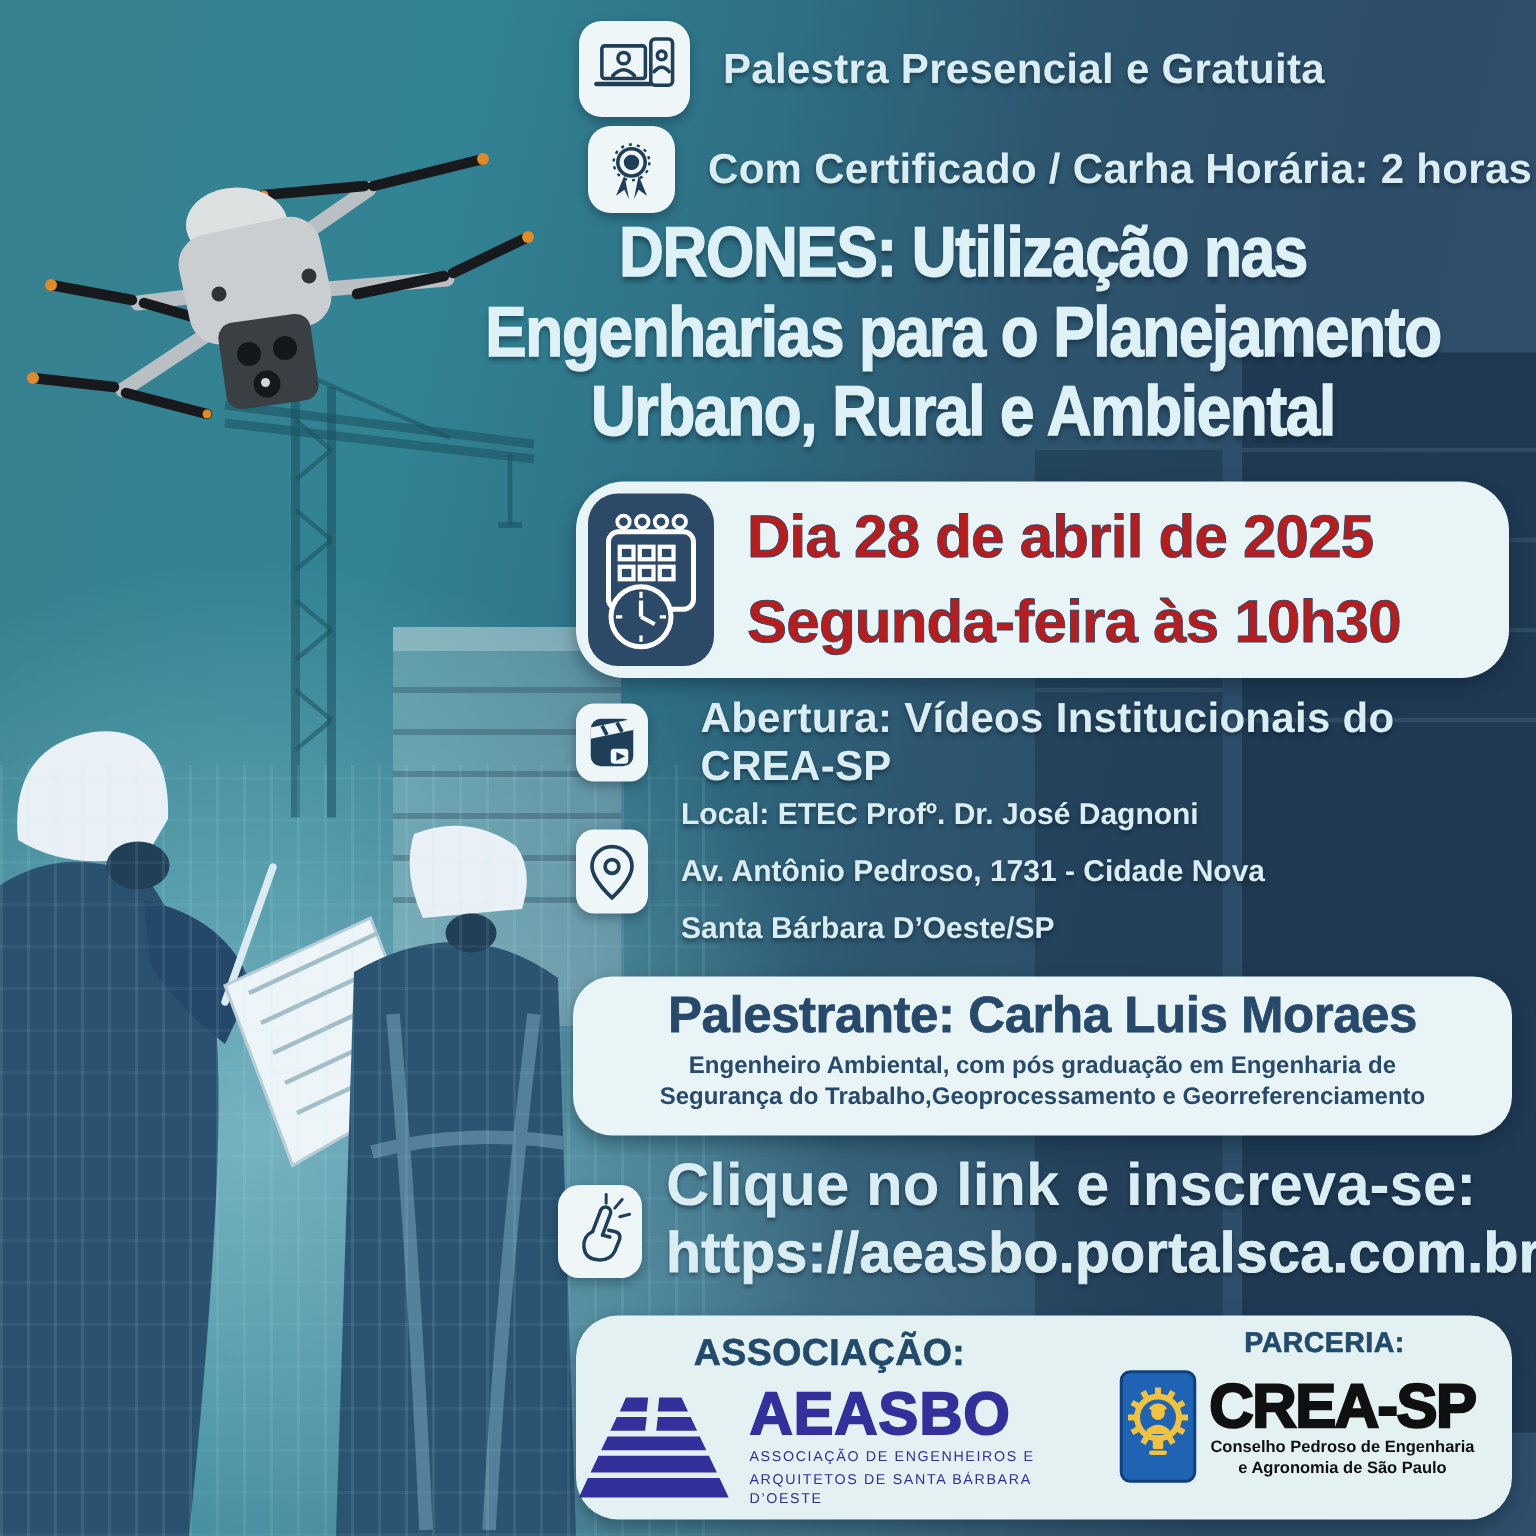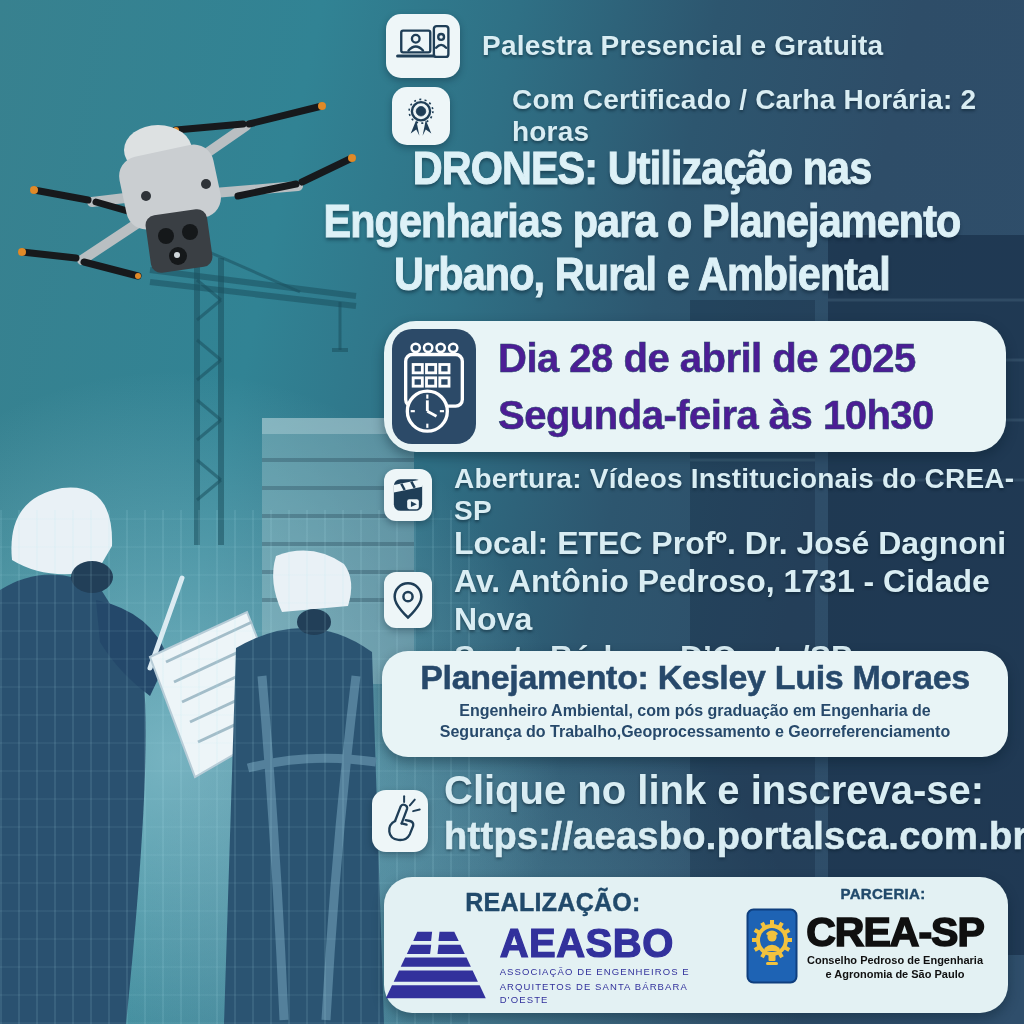--- a/index.html
+++ b/index.html
@@ -18,42 +18,42 @@
       repeating-linear-gradient(90deg, rgba(178,230,240,.11) 0 2px, transparent 2px 18px),
       repeating-linear-gradient(0deg, rgba(178,230,240,.06) 0 2px, transparent 2px 28px);
   }
   
   .row{position:absolute;display:flex;align-items:center;}
   .tile{background:#eef6f8;border-radius:15px;display:flex;align-items:center;justify-content:center;
         box-shadow:0 3px 7px rgba(8,30,45,.35);flex:0 0 auto;}
   .lighttext{color:#d9edf3;font-weight:700;text-shadow:0 2px 3px rgba(5,25,40,.5);}
   .badge1{top:14px;left:386px;}
   .badge1 .tile{width:74px;height:64px;}
-  .badge2{top:84px;left:392px;gap:40px;}
+  .badge2{top:84px;left:392px;}
   .badge2 .tile{width:58px;height:58px;}
   .badge-label{font-size:28px;margin-left:22px;letter-spacing:.2px;}
   .title{position:absolute;left:270px;top:141px;width:744px;text-align:center;}
   .title-line{
     font-size:47px;line-height:53px;font-weight:700;color:#ddf1f7;letter-spacing:-1px;
     transform:scaleX(.88);transform-origin:50% 50%;white-space:nowrap;
     text-shadow:0 3px 4px rgba(5,25,40,.45);-webkit-text-stroke:1px #ddf1f7;
   }
   .datebox{
     position:absolute;left:384px;top:321px;width:622px;height:131px;border-radius:32px;
     background:#e8f4f6;box-shadow:0 5px 12px rgba(8,30,45,.4);display:flex;align-items:center;
   }
   .datebox .darktile{width:84px;height:115px;margin-left:8px;background:#2c4a68;border-radius:20px;
     display:flex;align-items:center;justify-content:center;}
-  .datebox .datetext{margin-left:22px;color:#4c1d95;font-weight:700;font-size:40px;line-height:57px;
+  .datebox .datetext{margin-left:22px;color:#b91c1c;font-weight:700;font-size:40px;line-height:57px;
     letter-spacing:-.5px;-webkit-text-stroke:.6px #27496b;white-space:nowrap;}
-  .abertura{top:463px;left:384px;}
+  .abertura{top:463px;left:384px;gap:13px;}
   .abertura .tile{width:48px;height:52px;border-radius:12px;}
   .local{top:524px;left:384px;align-items:center;}
   .local .tile{width:48px;height:56px;border-radius:12px;}
-  .local-lines{margin-left:22px;font-size:32px;line-height:38px;}
+  .local-lines{margin-left:22px;font-size:20px;line-height:38px;}
   .speakerbox{
     position:absolute;left:382px;top:651px;width:626px;height:106px;border-radius:26px;
     background:#e8f4f6;box-shadow:0 5px 12px rgba(8,30,45,.4);text-align:center;color:#27496b;
   }
   .speaker-title{font-size:34px;font-weight:700;margin-top:7px;letter-spacing:-.3px;
     -webkit-text-stroke:.5px #27496b;white-space:nowrap;}
   .speaker-sub{font-size:16px;font-weight:700;line-height:21px;margin-top:3px;}
   .cta{top:768px;left:372px;align-items:flex-start;}
   .cta .tile{width:56px;height:62px;border-radius:14px;margin-top:22px;}
   .cta-text{margin-left:16px;}
@@ -62,21 +62,21 @@
     -webkit-text-stroke:.6px #d9edf3;cursor:pointer;}
   .footer{
     position:absolute;left:384px;top:877px;width:624px;height:136px;border-radius:28px;
     background:#e3f1f3;box-shadow:0 5px 12px rgba(8,30,45,.4);display:flex;
   }
   .fcol{display:flex;flex-direction:column;align-items:center;}
   .fcol.left{width:338px;}
   .fcol.right{width:286px;}
   .fheading{color:#214a6b;font-weight:700;font-size:25px;margin-top:11px;letter-spacing:.3px;
     -webkit-text-stroke:.4px #214a6b;}
-  .fcol.right .fheading{font-size:15px;margin-top:8px;padding-left:36px;}
+  .fcol.right .fheading{font-size:19px;margin-top:8px;padding-left:36px;}
   .logo-row{display:flex;align-items:center;margin-top:6px;}
   .aeasbo-text{margin-left:12px;color:#32319c;}
   .aeasbo-name{font-size:40px;font-weight:700;letter-spacing:.5px;-webkit-text-stroke:1.2px #32319c;line-height:40px;}
   .aeasbo-sub{font-size:9.5px;font-weight:400;letter-spacing:1.1px;line-height:13px;margin-top:2px;}
   .crea-text{margin-left:8px;color:#101010;text-align:center;}
   .crea-name{font-size:41px;font-weight:700;letter-spacing:-1px;-webkit-text-stroke:1.6px #101010;line-height:41px;}
   .crea-sub{font-size:11px;font-weight:700;line-height:13px;margin-top:1px;}
   .glyph{display:block;}
 </style>
 </head>
@@ -284,21 +284,21 @@
       </svg>
     </div>
     <div class="local-lines lighttext">
       <div>Local: ETEC Profº. Dr. José Dagnoni</div>
       <div>Av. Antônio Pedroso, 1731 - Cidade Nova</div>
       <div>Santa Bárbara D’Oeste/SP</div>
     </div>
   </div>
 
   <div class="speakerbox">
-    <div class="speaker-title">Planejamento: Kesley Luis Moraes</div>
+    <div class="speaker-title">Palestrante: Carha Luis Moraes</div>
     <div class="speaker-sub">
       <div>Engenheiro Ambiental, com pós graduação em Engenharia de</div>
       <div>Segurança do Trabalho,Geoprocessamento e Georreferenciamento</div>
     </div>
   </div>
 
   <div class="row cta">
     <div class="tile">
       <svg class="glyph" width="46" height="52" viewBox="0 0 56 62" fill="none" stroke="#1f3e57" stroke-width="2.8" stroke-linecap="round">
         <g stroke-width="2.4">
@@ -312,21 +312,21 @@
       </svg>
     </div>
     <div class="cta-text">
       <div class="cta-line1 lighttext">Clique no link e inscreva-se:</div>
       <div class="cta-url lighttext">https://aeasbo.portalsca.com.br</div>
     </div>
   </div>
 
   <div class="footer">
     <div class="fcol left">
-      <div class="fheading">REALIZAÇÃO:</div>
+      <div class="fheading">ASSOCIAÇÃO:</div>
       <div class="logo-row">
         <svg class="glyph" width="112" height="72" viewBox="0 0 112 72" fill="#32319c">
           <polygon points="36,0 52,0 50.9,10 31.6,10"></polygon>
           <polygon points="60,0 76,0 80.7,10 58.9,10"></polygon>
           <polygon points="29.4,14 51,14 49.8,24 24.7,24"></polygon>
           <polygon points="59,14 82.6,14 87.3,24 57.8,24"></polygon>
           <polygon points="22.8,28 89.2,28 93.9,38 18.1,38"></polygon>
           <polygon points="16.2,42 95.8,42 101.5,54 10.5,54"></polygon>
           <polygon points="8.6,58 103.4,58 110,72 2,72"></polygon>
         </svg>

